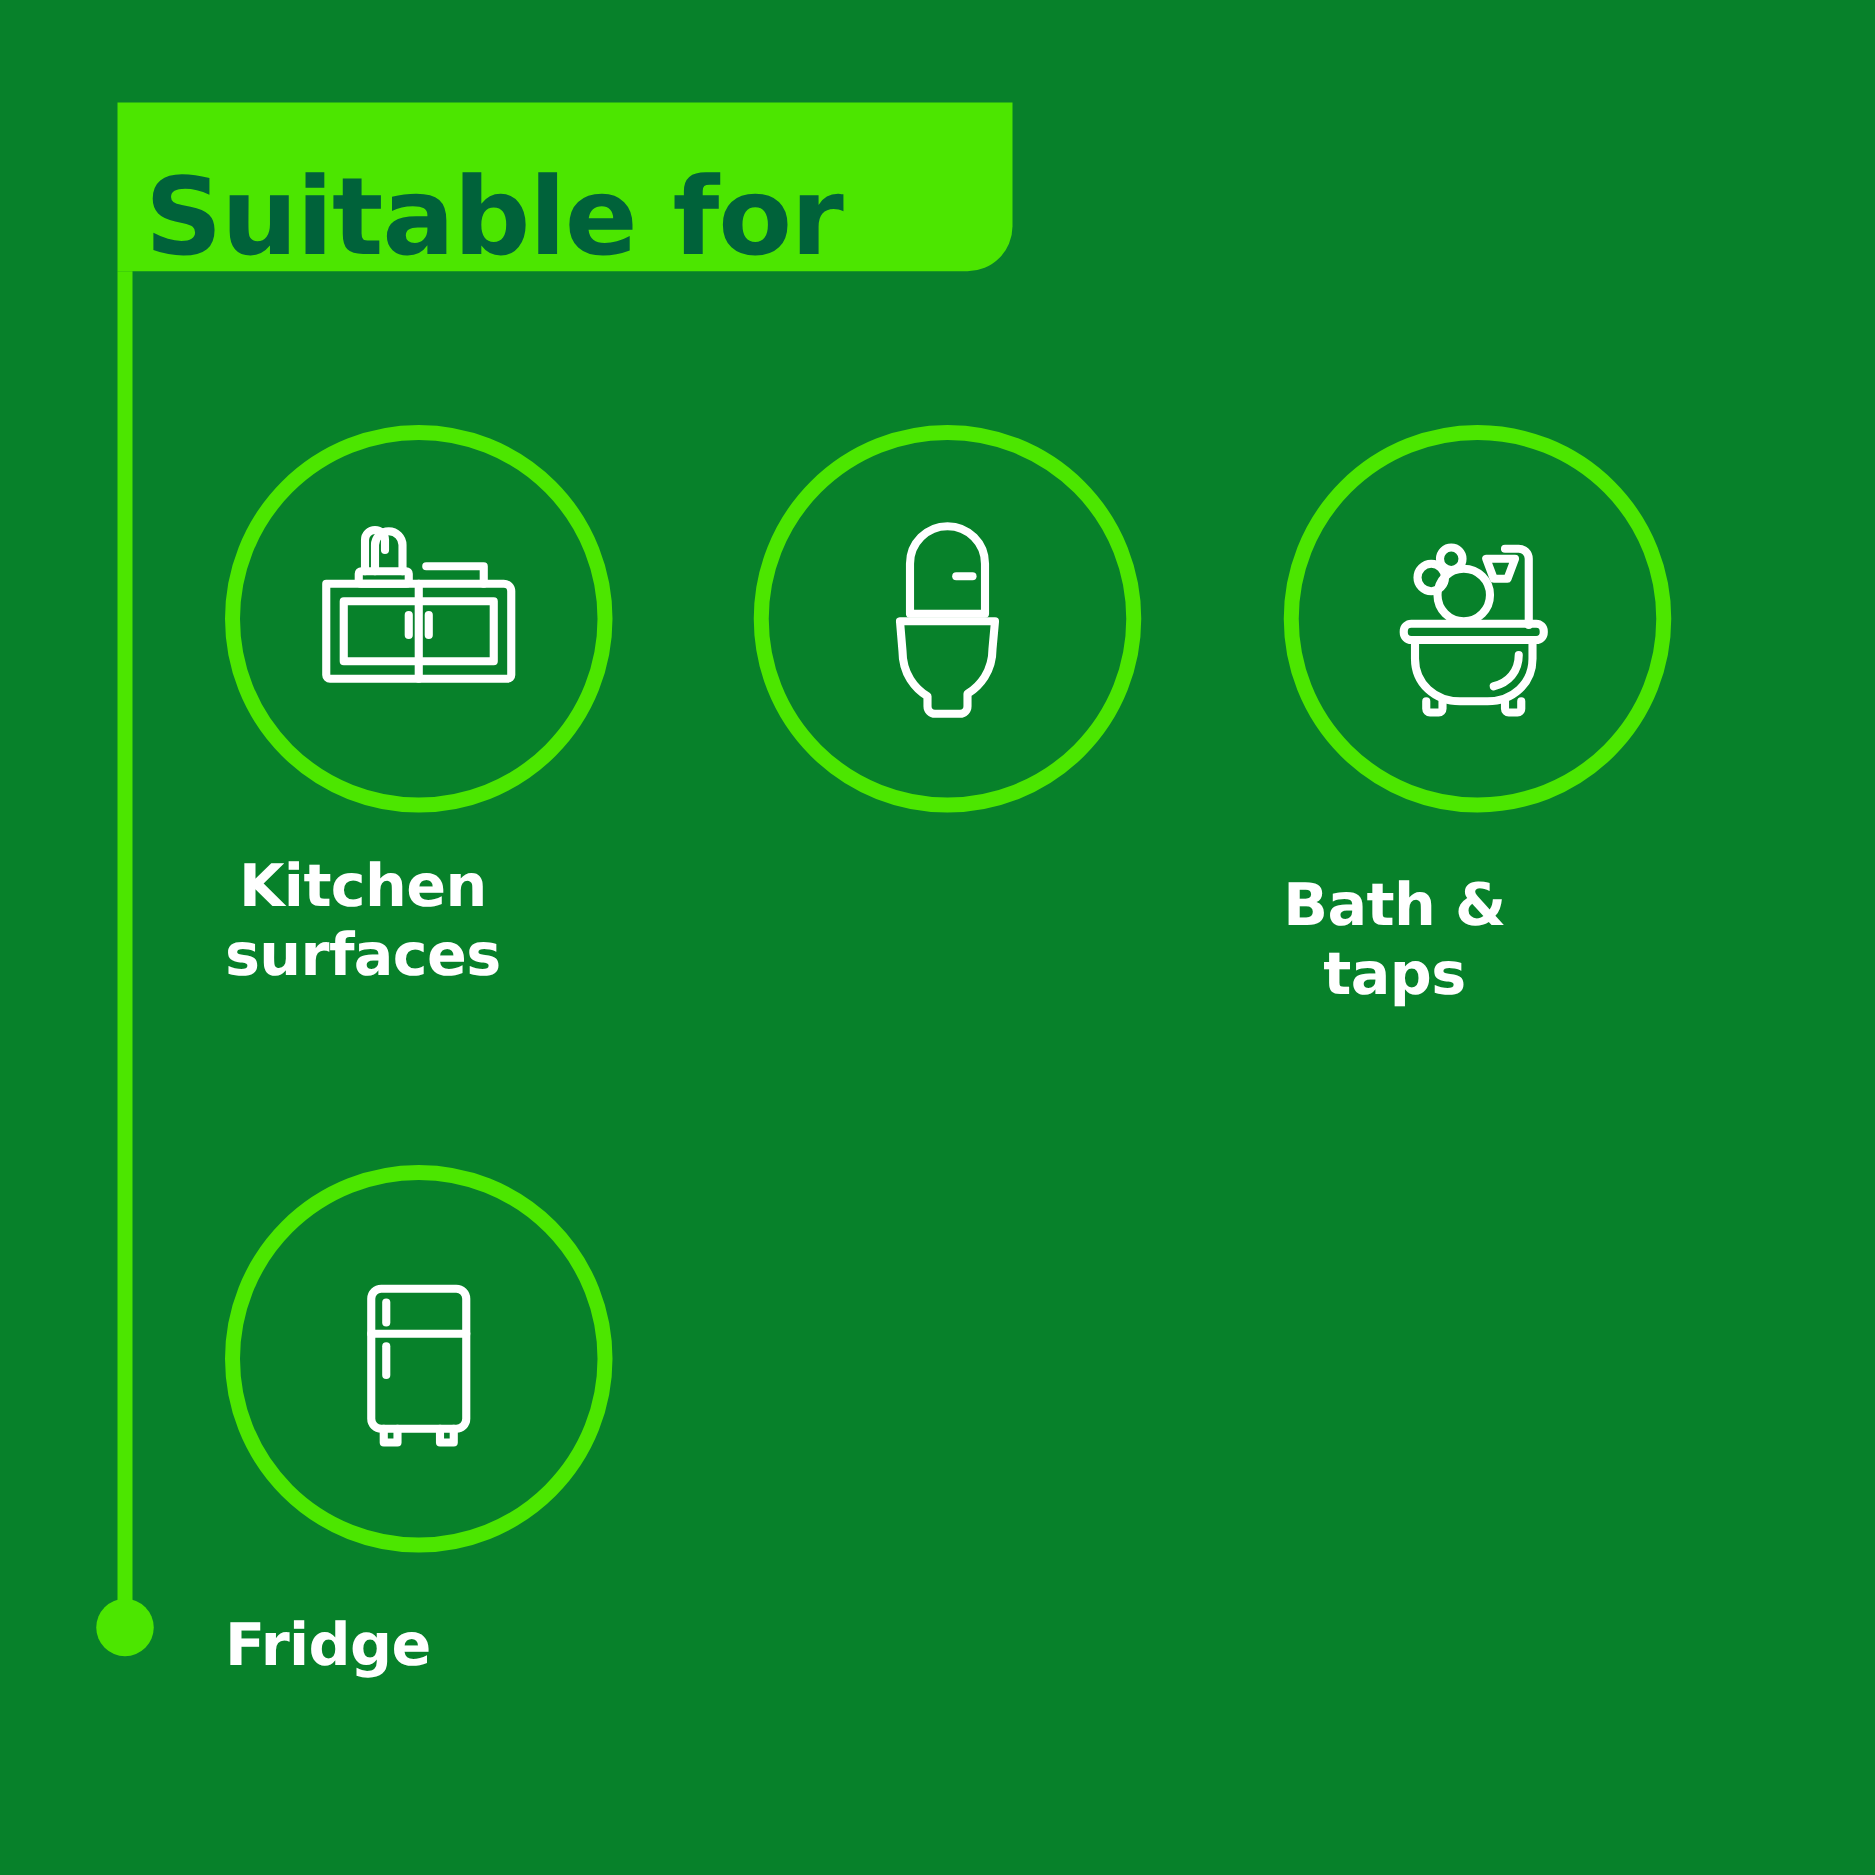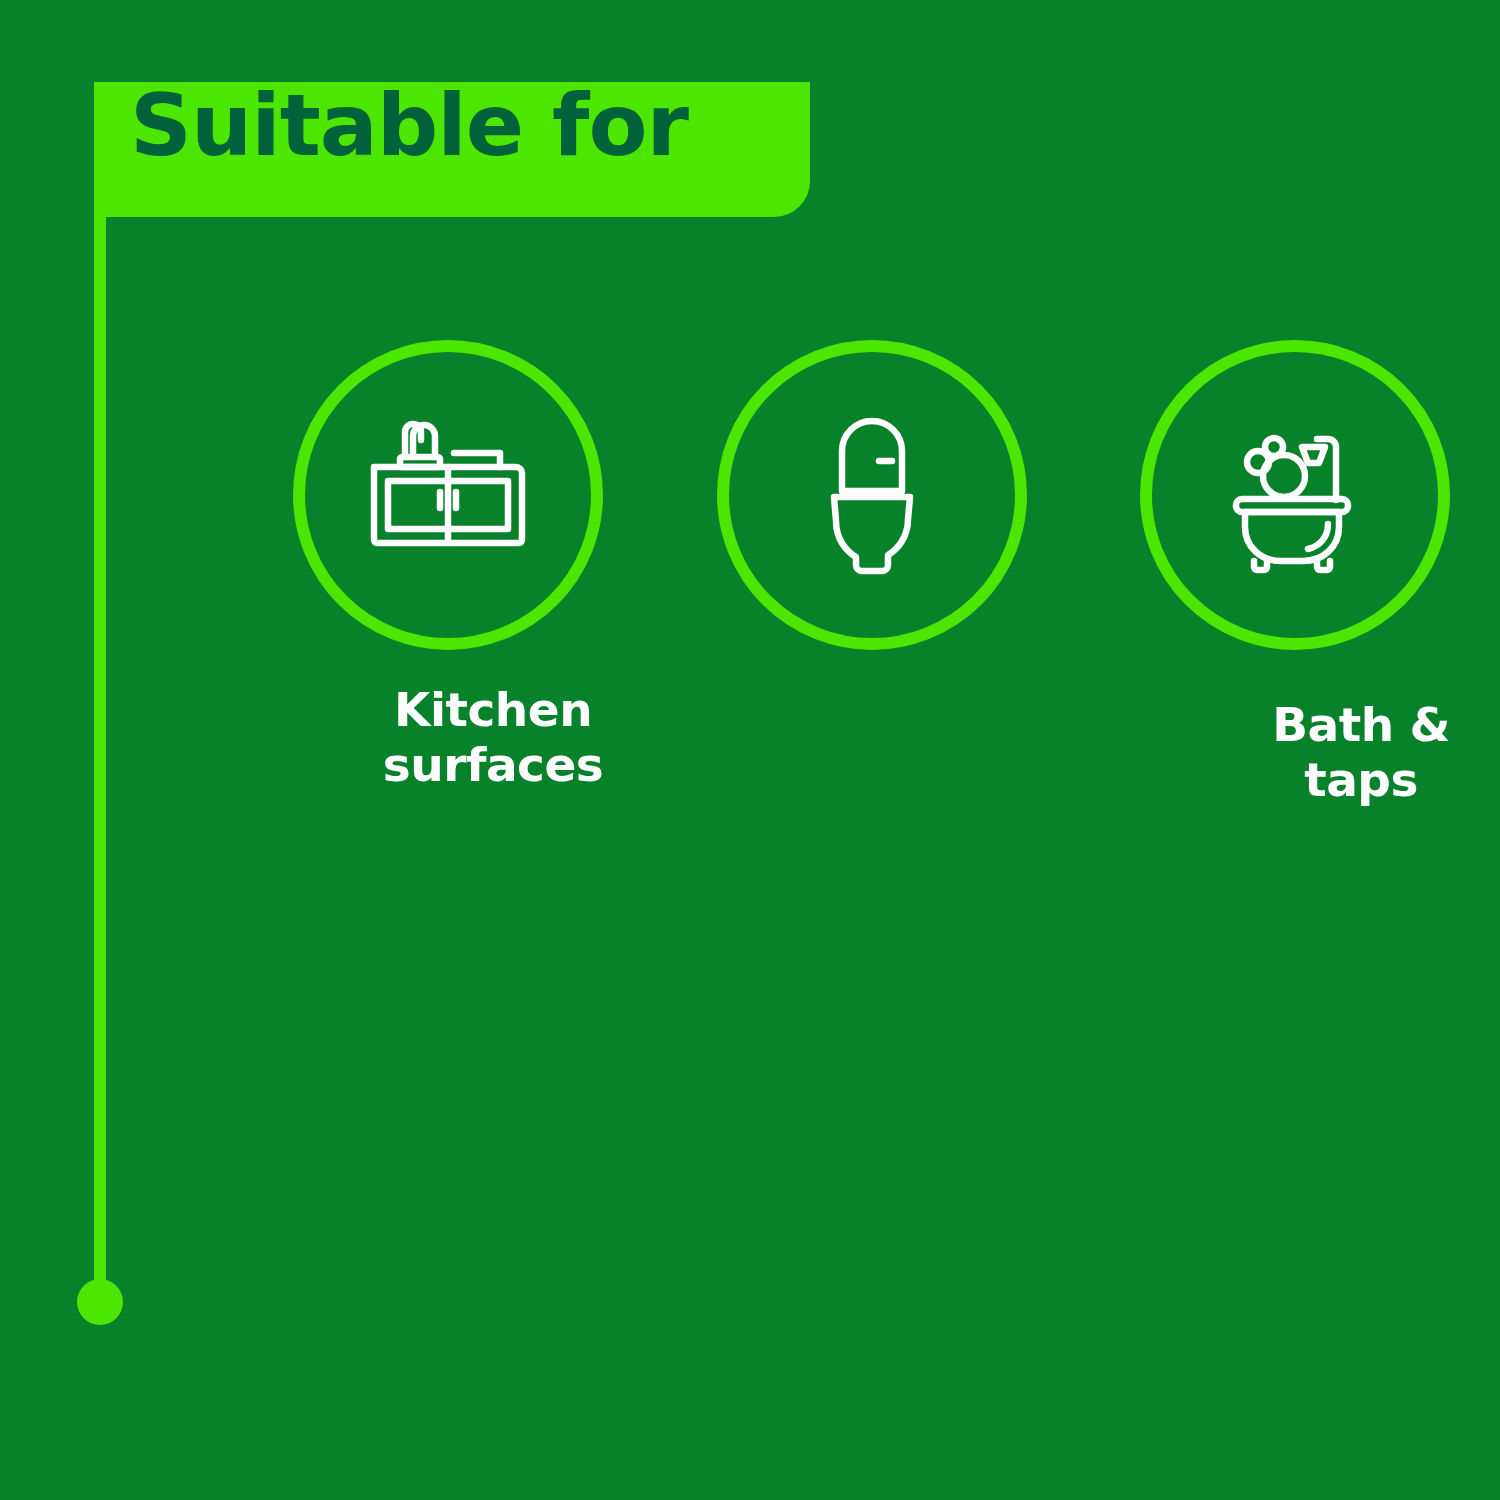--- a/index.html
+++ b/index.html
@@ -23,23 +23,23 @@
   
   #header-banner {
     position: absolute;
     left: 94px;
     top: 82px;
     width: 716px;
     height: 135px;
     background: #4ce600;
     border-radius: 0 0 36px 0;
     display: flex;
-    align-items: flex-start;
+    align-items: flex-end;
     box-sizing: border-box;
-    padding-left: 36px;
+    padding-left: 22px;
   }
   #header-title {
     font-family: "DejaVu Sans", "Liberation Sans", sans-serif;
     font-size: 86px;
     font-weight: bold;
     color: #00623a;
     letter-spacing: -1px;
     line-height: 1;
     white-space: nowrap;
   }
@@ -69,21 +69,21 @@
     left: 180px;
     top: 340px;
     width: 1270px;
     display: grid;
     grid-template-columns: repeat(3, 1fr);
     grid-row-gap: 124px;
   }
   .item {
     display: flex;
     flex-direction: column;
-    align-items: flex-end;
+    align-items: flex-start;
   }
   .icon-circle {
     width: 310px;
     height: 310px;
     border-radius: 50%;
     border: 12px solid #4ce600;
     box-sizing: border-box;
     display: flex;
     align-items: center;
     justify-content: center;
@@ -194,15 +194,35 @@
             <path d="M59 166 L59 172 a3 3 0 0 0 3 3 L69 175 a3 3 0 0 0 3 -3 L72 166"></path>
             <path d="M122 166 L122 172 a3 3 0 0 0 3 3 L132 175 a3 3 0 0 0 3 -3 L135 166"></path>
           </g>
         </svg>
       </div>
       <div class="item-label">Bath &amp;
 taps</div>
     </div>
 
 
+    <div class="item row2">
+      <div class="icon-circle">
+        <svg viewBox="0 0 200 200">
+          <g fill="none" stroke="#ffffff" stroke-width="6.5" stroke-linecap="round" stroke-linejoin="round">
+
+            <rect x="62" y="44" width="76" height="112" rx="8"></rect>
+
+            <path d="M62 80 L138 80"></path>
+
+            <path d="M74 55 L74 71"></path>
+
+            <path d="M74 90 L74 113"></path>
+
+            <path d="M72 156 L72 167 L83 167 L83 156"></path>
+            <path d="M117 156 L117 167 L128 167 L128 156"></path>
+          </g>
+        </svg>
+      </div>
+      <div class="item-label">Fridge</div>
+    </div>
 
   </div>
 </div>
 
 </body></html>

